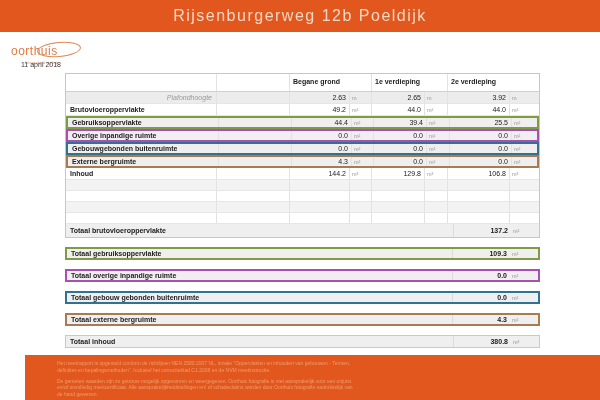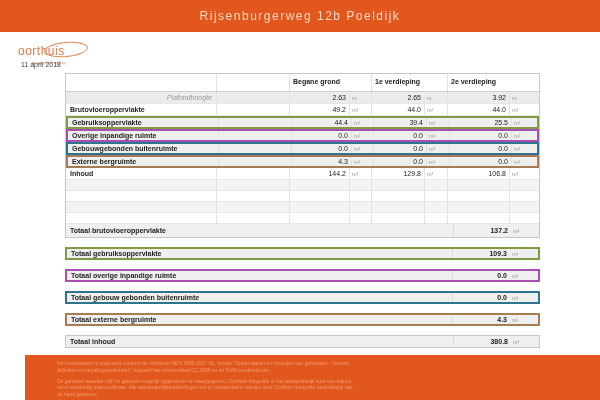--- a/index.html
+++ b/index.html
@@ -8,25 +8,25 @@
     position:relative; width:600px; height:400px; background:#ffffff;
     font-family:"Liberation Sans", sans-serif; overflow:hidden;
   }
 
   
   .header {
     position:absolute; top:0; left:0; width:600px; height:32px;
     background:#E2571E; display:flex; align-items:center; justify-content:center;
   }
   .header-title {
-    color:#F5D8C3; font-size:12px; letter-spacing:1.5px; font-weight:400;
-  }
-
-  
-  .logo { position:absolute; top:41px; left:18px; width:80px; }
+    color:#F5D8C3; font-size:16px; letter-spacing:1.5px; font-weight:400;
+  }
+
+  
+  .logo { position:absolute; top:41px; left:11px; width:80px; }
   .logo-text { position:relative; color:#DE7B45; font-size:12px; letter-spacing:.5px; display:inline-block; }
   .logo-ellipse {
     position:absolute; left:26px; top:-2px; width:44px; height:15px;
     border:1px solid #E08A58; border-radius:50%; transform:rotate(-5deg);
   }
   .logo-tagline { font-size:4px; color:#E39A6E; margin-left:14px; margin-top:1px; }
   .date { position:absolute; top:61px; left:21px; font-size:7px; color:#3a3a3a; }
 
   
   .sheet { position:absolute; top:73px; left:65px; width:475px; font-size:7px; color:#222; }

